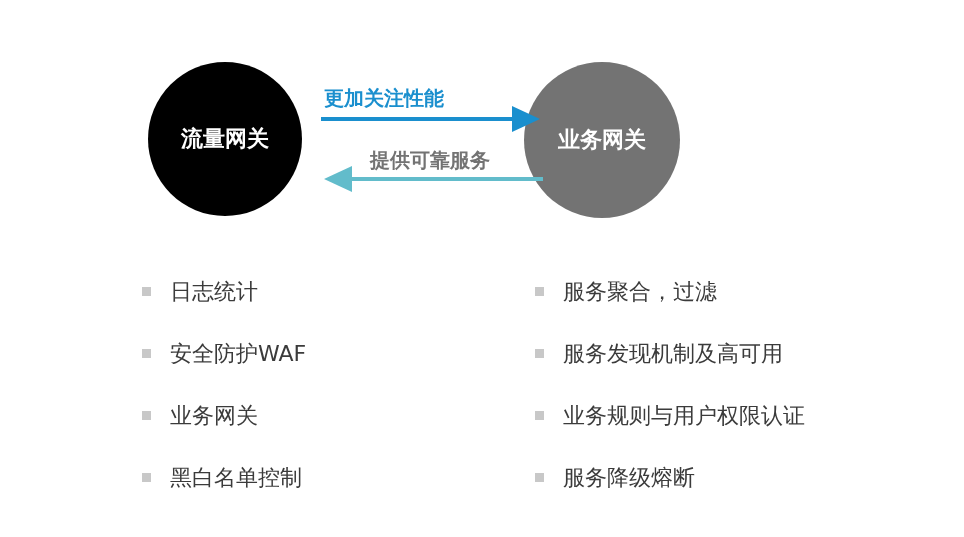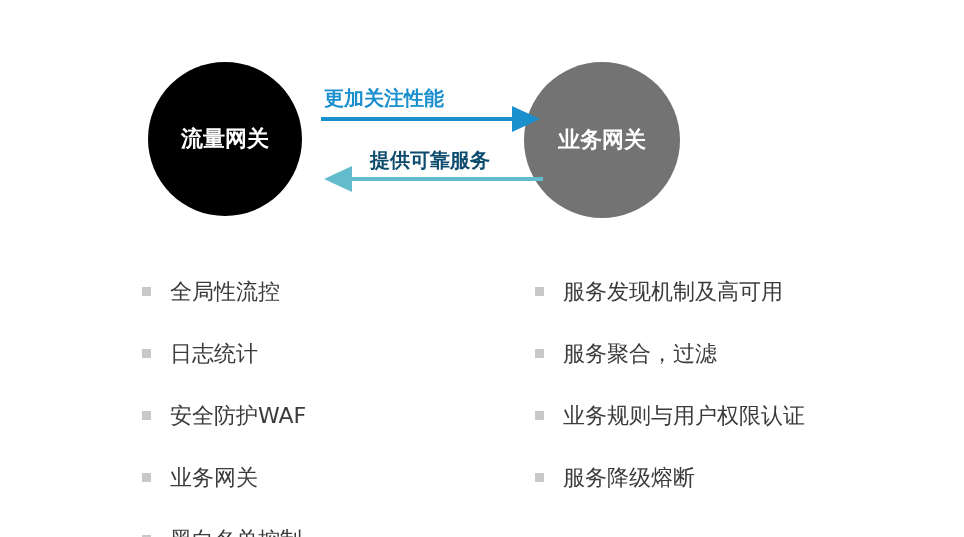--- a/index.html
+++ b/index.html
@@ -10,21 +10,21 @@
     }
     .circle {
       position: absolute; border-radius: 50%;
       display: flex; align-items: center; justify-content: center;
       color: #ffffff; font-size: 22px; font-weight: bold;
     }
     #circle-left { left: 148px; top: 62px; width: 154px; height: 154px; background: #000000; }
     #circle-right { left: 524px; top: 62px; width: 156px; height: 156px; background: #737373; }
     .arrow-label { position: absolute; font-size: 20px; font-weight: bold; white-space: nowrap; }
     #label-top { left: 324px; top: 85px; color: #1a8fce; }
-    #label-bottom { left: 370px; top: 147px; color: #0c4a6e; }
+    #label-bottom { left: 370px; top: 147px; color: #737373; }
     svg.arrows { position: absolute; left: 0; top: 0; }
     .list { position: absolute; top: 277px; }
     #list-left { left: 142px; }
     #list-right { left: 535px; }
     .item { height: 62px; display: flex; align-items: flex-start; }
     .bullet { width: 9px; height: 9px; background: #c8c8c8; margin-top: 10px; margin-right: 19px; flex-shrink: 0; }
     .item-text { font-size: 22px; color: #3b3b3b; line-height: 30px; white-space: nowrap; }
   </style>
 </head>
 <body>
@@ -47,48 +47,44 @@
   </g>
   <g>
     <line x1="346" y1="179" x2="543" y2="179" stroke="#62bccb" stroke-width="4"></line>
     <polygon points="352,166 324,179 352,192" fill="#62bccb"></polygon>
   </g>
 </svg>
 
 <div id="list-left" class="list">
   <div class="item">
       <span class="bullet"></span>
-      <span class="item-text">全局性流控</span>
-    </div>
-  <div class="item">
-      <span class="bullet"></span>
       <span class="item-text">日志统计</span>
     </div>
   <div class="item">
       <span class="bullet"></span>
       <span class="item-text">安全防护WAF</span>
     </div>
   <div class="item">
       <span class="bullet"></span>
       <span class="item-text">业务网关</span>
     </div>
   <div class="item">
       <span class="bullet"></span>
       <span class="item-text">黑白名单控制</span>
     </div>
 </div>
 
 <div id="list-right" class="list">
   <div class="item">
       <span class="bullet"></span>
-      <span class="item-text">服务发现机制及高可用</span>
+      <span class="item-text">服务聚合，过滤</span>
     </div>
   <div class="item">
       <span class="bullet"></span>
-      <span class="item-text">服务聚合，过滤</span>
+      <span class="item-text">服务发现机制及高可用</span>
     </div>
   <div class="item">
       <span class="bullet"></span>
       <span class="item-text">业务规则与用户权限认证</span>
     </div>
   <div class="item">
       <span class="bullet"></span>
       <span class="item-text">服务降级熔断</span>
     </div>
 </div>

